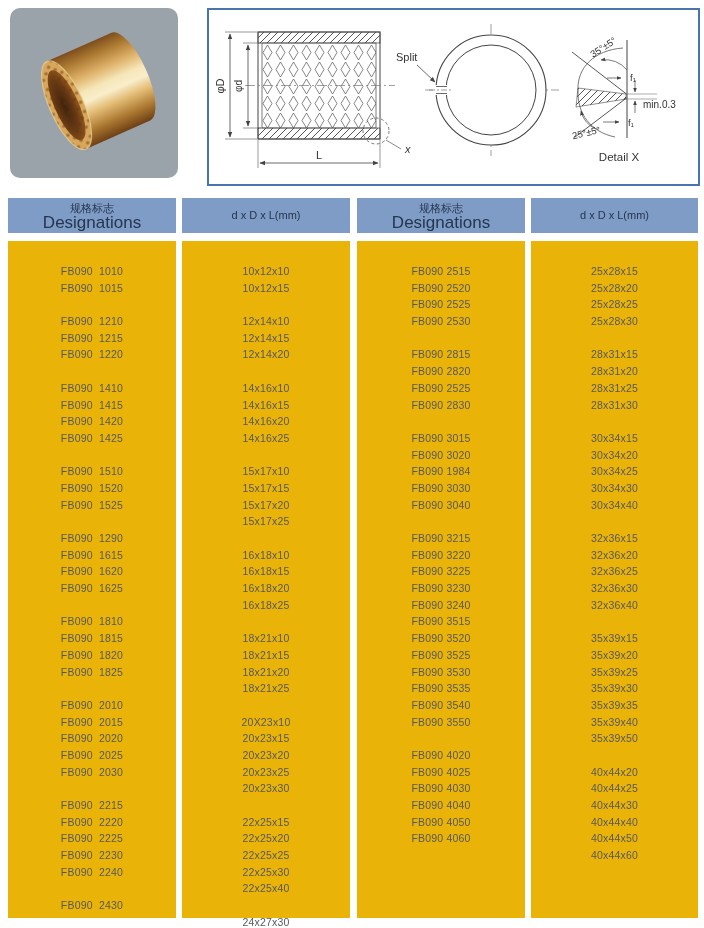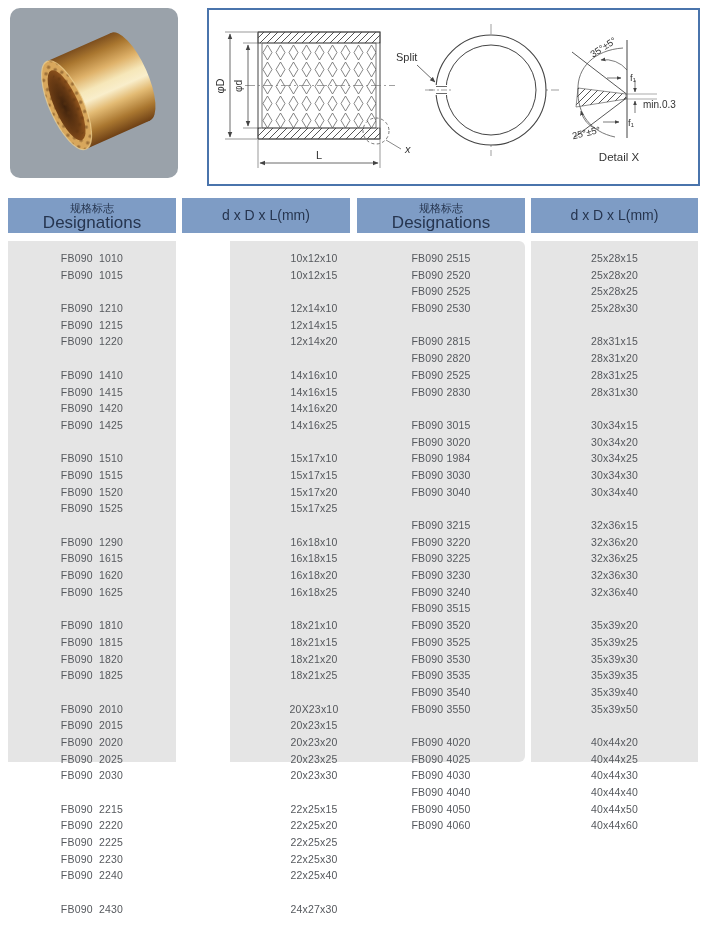--- a/index.html
+++ b/index.html
@@ -11,32 +11,32 @@
 
   
   .drawing{position:absolute;left:207px;top:8px;width:489px;height:174px;
            border:2px solid #4a74ac;background:#fff;}
 
   
   .hdr{position:absolute;top:198px;height:35px;background:#7e9cc5;color:#26354f;
        text-align:center;box-sizing:border-box;padding-top:3px;}
   .hdr .zh{font-size:11px;line-height:15px;}
   .hdr .en{font-size:17px;line-height:14px;}
-  .hdr .single{font-size:14px;line-height:29px;}
+  .hdr .single{font-size:11px;line-height:29px;}
   .h1{left:8px;width:168px;}
   .h2{left:182px;width:168px;}
   .h3{left:357px;width:168px;}
   .h4{left:531px;width:167px;}
 
   
-  .col{position:absolute;top:241px;height:521px;background:#e5e5e5;
-       box-sizing:border-box;padding-top:9px;}
+  .col{position:absolute;top:241px;height:677px;background:#eab308;
+       box-sizing:border-box;padding-top:22px;}
   .c1{left:8px;width:168px;}
-  .c2{left:182px;width:168px;margin-left:48px;}
-  .c3{left:357px;width:168px;border-radius:6px;}
+  .c2{left:182px;width:168px;}
+  .c3{left:357px;width:168px;}
   .c4{left:531px;width:167px;}
   .cell{height:16.7px;line-height:16.7px;font-size:10.5px;color:#55585d;
         text-align:center;white-space:pre;letter-spacing:.2px;}
 
   svg text{font-family:"Liberation Sans",sans-serif;fill:#333;}
 </style>
 </head>
 <body>
 
 <div id="page">
@@ -174,21 +174,20 @@
       <div class="cell">FB090  1210</div>
       <div class="cell">FB090  1215</div>
       <div class="cell">FB090  1220</div>
       <div class="cell"></div>
       <div class="cell">FB090  1410</div>
       <div class="cell">FB090  1415</div>
       <div class="cell">FB090  1420</div>
       <div class="cell">FB090  1425</div>
       <div class="cell"></div>
       <div class="cell">FB090  1510</div>
-      <div class="cell">FB090  1515</div>
       <div class="cell">FB090  1520</div>
       <div class="cell">FB090  1525</div>
       <div class="cell"></div>
       <div class="cell">FB090  1290</div>
       <div class="cell">FB090  1615</div>
       <div class="cell">FB090  1620</div>
       <div class="cell">FB090  1625</div>
       <div class="cell"></div>
       <div class="cell">FB090  1810</div>
       <div class="cell">FB090  1815</div>
@@ -309,20 +308,21 @@
       <div class="cell">30x34x25</div>
       <div class="cell">30x34x30</div>
       <div class="cell">30x34x40</div>
       <div class="cell"></div>
       <div class="cell">32x36x15</div>
       <div class="cell">32x36x20</div>
       <div class="cell">32x36x25</div>
       <div class="cell">32x36x30</div>
       <div class="cell">32x36x40</div>
       <div class="cell"></div>
+      <div class="cell">35x39x15</div>
       <div class="cell">35x39x20</div>
       <div class="cell">35x39x25</div>
       <div class="cell">35x39x30</div>
       <div class="cell">35x39x35</div>
       <div class="cell">35x39x40</div>
       <div class="cell">35x39x50</div>
       <div class="cell"></div>
       <div class="cell">40x44x20</div>
       <div class="cell">40x44x25</div>
       <div class="cell">40x44x30</div>

